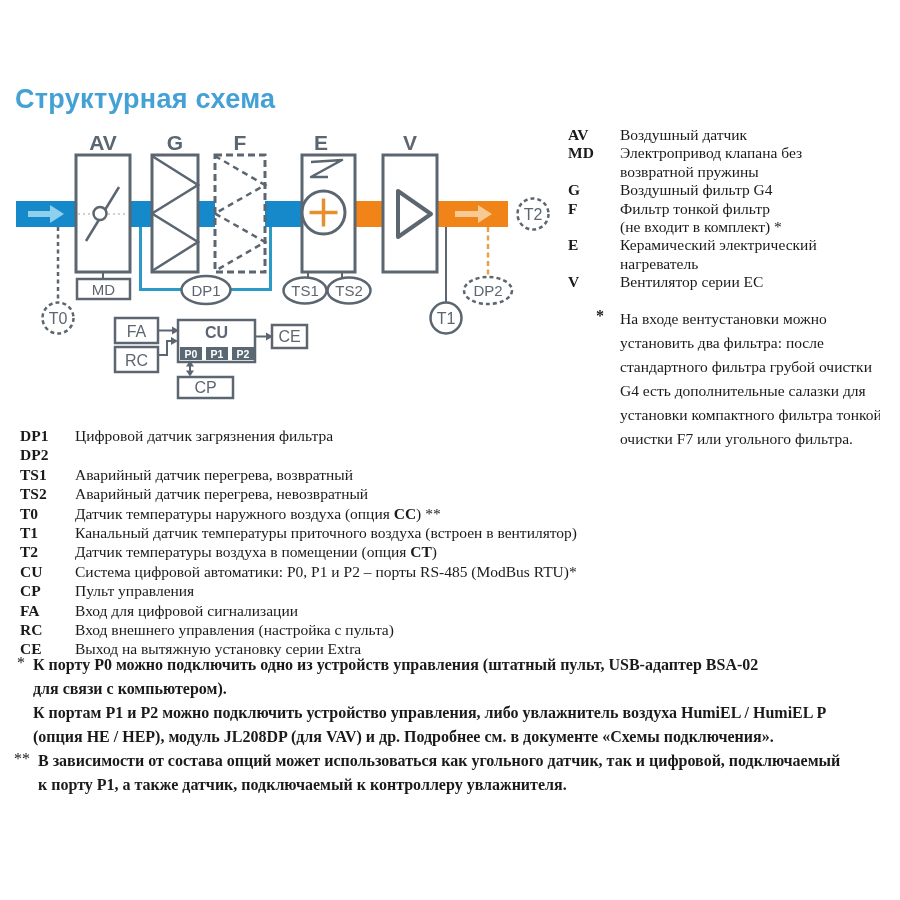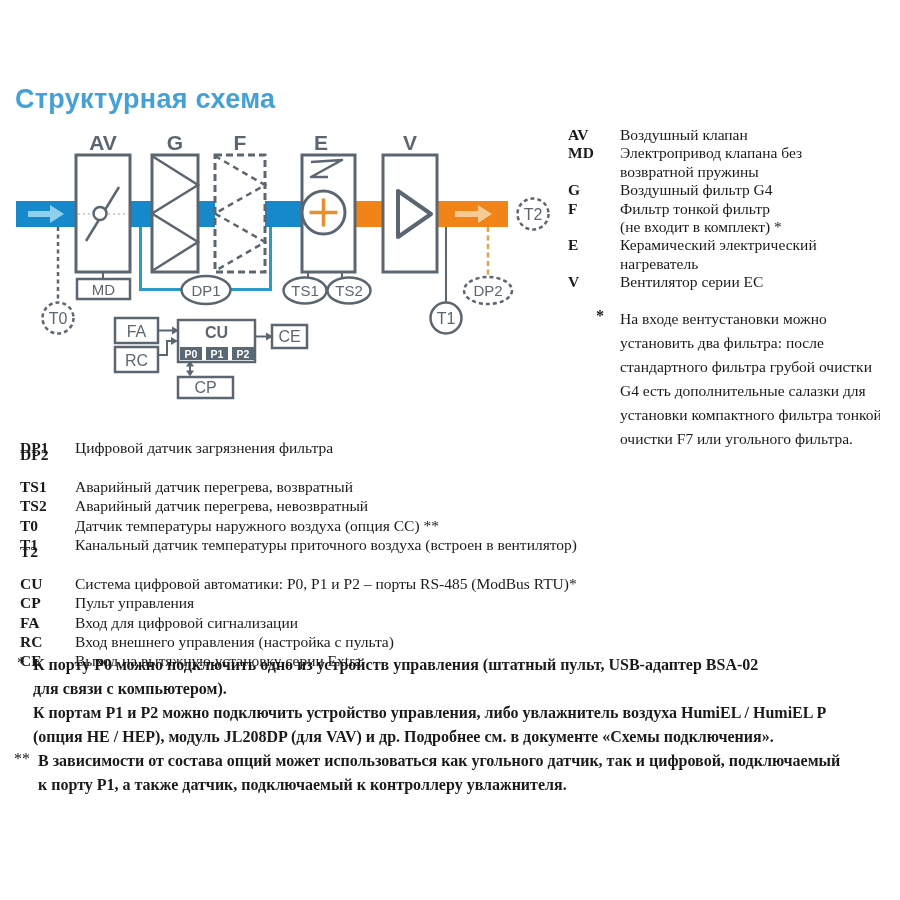--- a/index.html
+++ b/index.html
@@ -19,22 +19,22 @@
   .legend-term{flex:0 0 52px;font-weight:bold;font-size:15.5px;line-height:18.4px;}
   .legend-desc{font-size:15.5px;line-height:18.4px;white-space:pre-line;}
   
   .note{position:absolute;left:596px;top:307px;width:300px;display:flex;}
   .note-marker{flex:0 0 24px;font-weight:bold;font-size:16px;line-height:18px;}
   .note-text{font-size:15.5px;line-height:24px;white-space:pre-line;}
   
   .abbr{position:absolute;left:20px;top:427px;width:870px;}
   .abbr-row{display:flex;align-items:baseline;height:19.4px;}
   .abbr-term{flex:0 0 55px;font-weight:bold;font-size:15.5px;}
-  .abbr-desc{font-size:15.5px;white-space:pre;margin-top:12px;}
-  .abbr-desc .b{font-weight:normal;}
+  .abbr-desc{font-size:15.5px;white-space:pre;}
+  .abbr-desc .b{font-weight:bold;}
   
   .fn{position:absolute;display:flex;}
   .fn1{left:17px;top:653px;width:875px;}
   .fn2{left:14px;top:749px;width:880px;}
   .fn-marker{flex:0 0 16px;font-size:16px;line-height:20px;}
   .fn2 .fn-marker{flex:0 0 24px;}
   .fn-text{font-size:16px;line-height:24px;white-space:pre-line;font-weight:bold;}
 </style>
 </head>
 <body>
@@ -168,21 +168,21 @@
       <text class="node16" x="205.5" y="273" text-anchor="middle" stroke="none">CP</text>
       <text class="port" x="191" y="237.5" text-anchor="middle" stroke="none">P0</text>
       <text class="port" x="217" y="237.5" text-anchor="middle" stroke="none">P1</text>
       <text class="port" x="243" y="237.5" text-anchor="middle" stroke="none">P2</text>
     </g>
   </svg>
 
   <div class="legend">
     <div class="legend-row">
         <span class="legend-term">AV</span>
-        <span class="legend-desc">Воздушный клапан</span>
+        <span class="legend-desc">Воздушный датчик</span>
       </div>
     <div class="legend-row">
         <span class="legend-term">MD</span>
         <span class="legend-desc">Электропривод клапана без
 возвратной пружины</span>
       </div>
     <div class="legend-row">
         <span class="legend-term">G</span>
         <span class="legend-desc">Воздушный фильтр G4</span>
       </div>
@@ -231,20 +231,21 @@
     <div class="abbr-row">
         <span class="abbr-term">T0</span>
         <span class="abbr-desc"><span>Датчик температуры наружного воздуха (опция </span><span class="b">CC</span><span>) **</span></span>
       </div>
     <div class="abbr-row">
         <span class="abbr-term">T1</span>
         <span class="abbr-desc"><span>Канальный датчик температуры приточного воздуха (встроен в вентилятор)</span><span class="b"></span><span></span></span>
       </div>
     <div class="abbr-row">
         <span class="abbr-term">T2</span>
+        <span class="abbr-desc"><span>Датчик температуры воздуха в помещении (опция </span><span class="b">CT</span><span>)</span></span>
       </div>
     <div class="abbr-row">
         <span class="abbr-term">CU</span>
         <span class="abbr-desc"><span>Система цифровой автоматики: P0, P1 и P2 – порты RS-485 (ModBus RTU)*</span><span class="b"></span><span></span></span>
       </div>
     <div class="abbr-row">
         <span class="abbr-term">CP</span>
         <span class="abbr-desc"><span>Пульт управления</span><span class="b"></span><span></span></span>
       </div>
     <div class="abbr-row">

